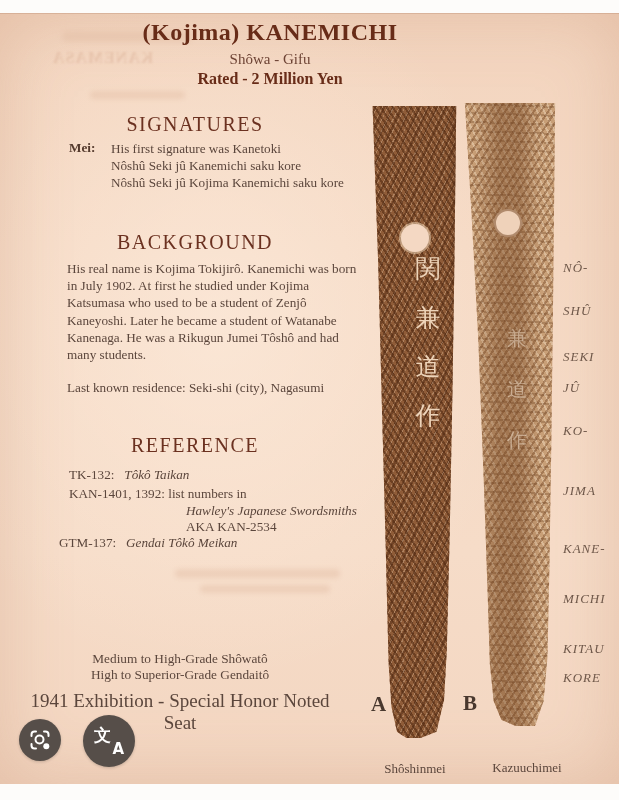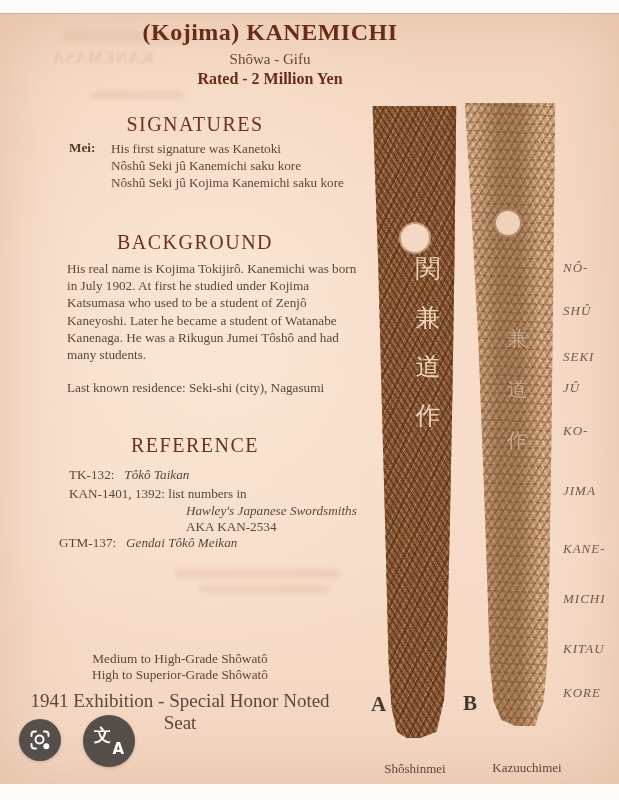--- a/index.html
+++ b/index.html
@@ -112,21 +112,21 @@
     <div class="abs body nowrap" style="left:33px;top:473px;">KAN-1401, 1392:  list numbers in</div>
     <div class="abs body nowrap ital" style="left:150px;top:490px;">Hawley's Japanese Swordsmiths</div>
     <div class="abs body nowrap" style="left:150px;top:506px;">AKA   KAN-2534</div>
     <div class="abs body nowrap" style="left:23px;top:522px;">
       <span>GTM-137:</span>&nbsp;&nbsp;
       <span class="ital">Gendai Tôkô Meikan</span>
     </div>
 
     <div class="abs center" style="left:20px;top:638px;width:320px;line-height:15.5px;">
       <div class="body" style="font-size:13.3px;">Medium to High-Grade Shôwatô</div>
-      <div class="body" style="font-size:13.3px;">High to Superior-Grade Shôwatô</div>
+      <div class="body" style="font-size:13.3px;">High to Superior-Grade Gendaitô</div>
     </div>
     <div class="abs center body" style="left:20px;top:677px;width:320px;font-size:19px;">1941 Exhibition - Special Honor Noted Seat</div>
 
     <div class="tang" id="tangA">
       <div class="hole" id="holeA"></div>
       <div class="kanji-col" id="kanjiA">
         <span>関</span>
         <span>兼</span>
         <span>道</span>
         <span>作</span>
@@ -143,21 +143,21 @@
 
     <div class="abs sidelabel" style="left:563px;top:247px;">NÔ-</div>
     <div class="abs sidelabel" style="left:563px;top:290px;">SHÛ</div>
     <div class="abs sidelabel" style="left:563px;top:336px;">SEKI</div>
     <div class="abs sidelabel" style="left:563px;top:367px;">JÛ</div>
     <div class="abs sidelabel" style="left:563px;top:410px;">KO-</div>
     <div class="abs sidelabel" style="left:563px;top:470px;">JIMA</div>
     <div class="abs sidelabel" style="left:563px;top:528px;">KANE-</div>
     <div class="abs sidelabel" style="left:563px;top:578px;">MICHI</div>
     <div class="abs sidelabel" style="left:563px;top:628px;">KITAU</div>
-    <div class="abs sidelabel" style="left:563px;top:672px;text-align:right;">KORE</div>
+    <div class="abs sidelabel" style="left:563px;top:657px;text-align:right;">KORE</div>
 
     <div class="abs tangletter" style="left:371px;top:679px;">A</div>
     <div class="abs tangletter" style="left:463px;top:678px;">B</div>
     <div class="abs center caption" style="left:368px;top:748px;width:94px;">Shôshinmei</div>
     <div class="abs center caption" style="left:478px;top:747px;width:98px;">Kazuuchimei</div>
   </div>
 
   <div class="round-btn" id="lensBtn">
     <span style="display:flex;">
       <svg width="24" height="24" viewBox="0 0 24 24" fill="none">

